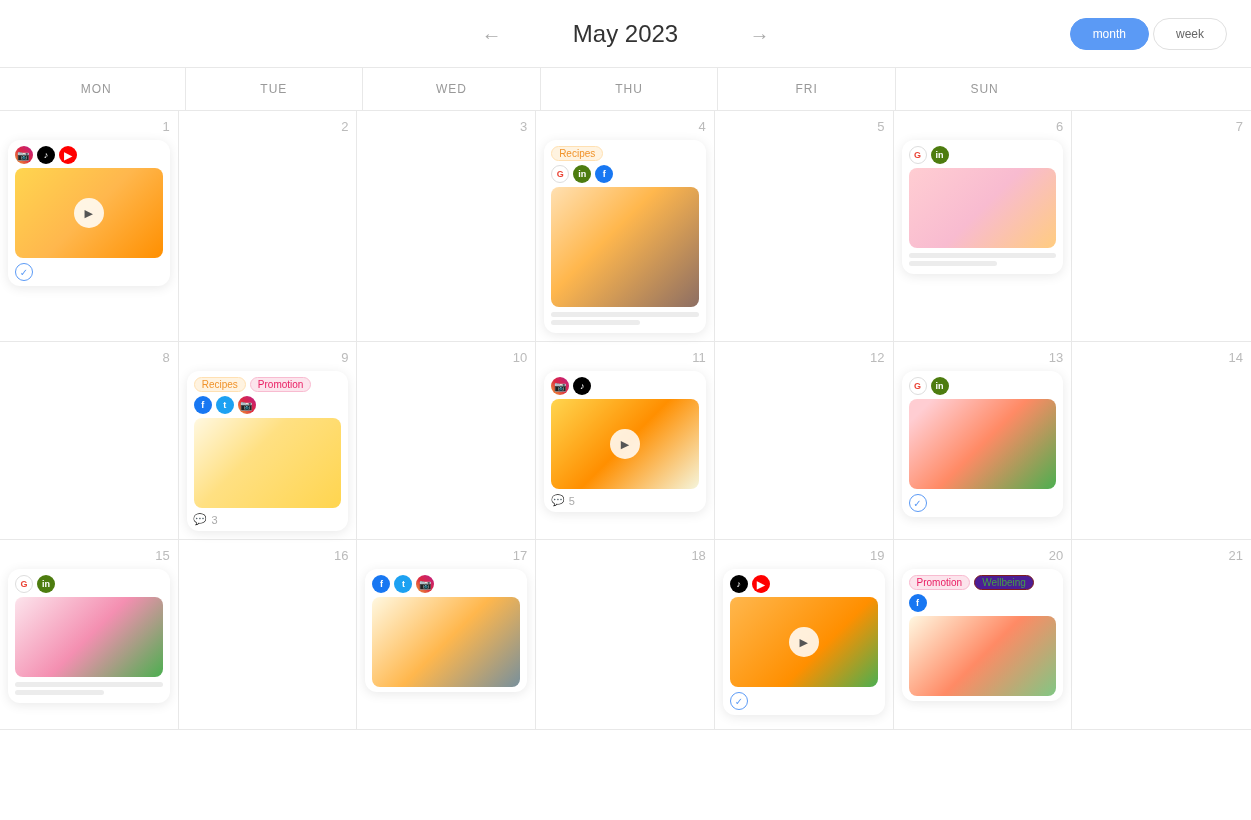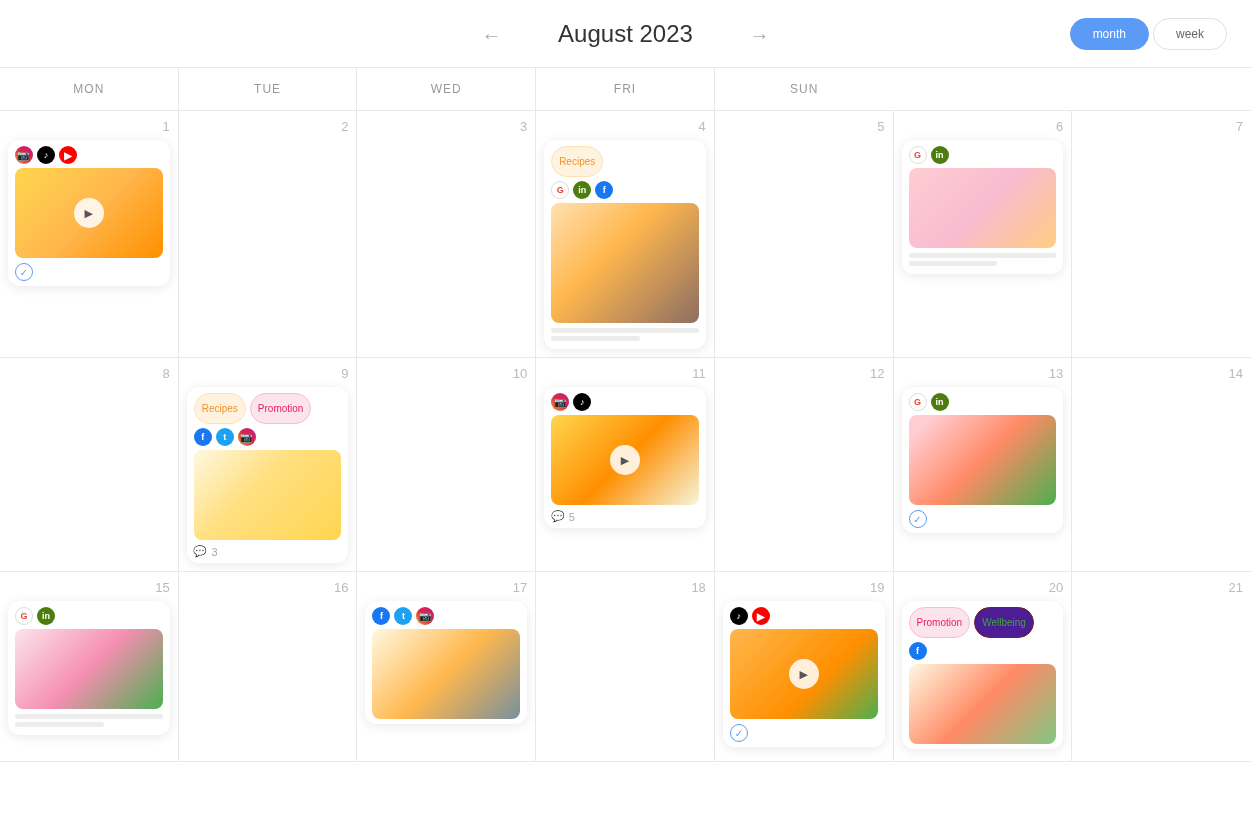--- a/index.html
+++ b/index.html
@@ -58,20 +58,21 @@
 
     
     .calendar {
       width: 100%;
       border-top: 1px solid #e8e8e8;
     }
     .day-headers {
       display: grid;
       grid-template-columns: repeat(7, 1fr);
       border-bottom: 1px solid #e8e8e8;
+      padding-left: 8px;
     }
     .day-header {
       text-align: center;
       padding: 14px 0;
       font-size: 12px;
       font-weight: 500;
       color: #999;
       letter-spacing: 1px;
       border-right: 1px solid #e8e8e8;
     }
@@ -134,21 +135,21 @@
     .icon-g { background: #fff; border: 1.5px solid #ddd; color: #ea4335; font-weight:700; }
 
     .tag-row {
       display: flex;
       gap: 4px;
       flex-wrap: wrap;
       margin-bottom: 4px;
     }
     .tag {
       border-radius: 20px;
-      padding: 9px 7px;
+      padding: 1px 7px;
       font-size: 10px;
       font-weight: 500;
     }
     .tag-recipes { background: #fff3e0; color: #f0932b; border: 1px solid #ffe0b2; }
     .tag-promotion { background: #fce4ec; color: #e91e63; border: 1px solid #f8bbd0; }
     .tag-wellbeing { background: #4c1d95; color: #43a047; border: 1px solid #7f1d1d; }
 
     .post-lines {
       margin-top: 5px;
     }
@@ -256,34 +257,35 @@
     .relative { position: relative; }
   </style>
 </head>
 <body>
 
 <div>
 
   <div class="header">
     <div class="nav-group">
       <button class="nav-arrow">←</button>
-      <span class="month-title">August 2023</span>
+      <span class="month-title">May 2023</span>
       <button class="nav-arrow">→</button>
     </div>
     <div class="view-toggle">
       <button class="view-btn active">month</button>
       <button class="view-btn">week</button>
     </div>
   </div>
 
   <div class="calendar">
     <div class="day-headers">
       <div class="day-header">MON</div>
       <div class="day-header">TUE</div>
       <div class="day-header">WED</div>
+      <div class="day-header">THU</div>
       <div class="day-header">FRI</div>
       <div class="day-header">SUN</div>
     </div>
 
     <div class="calendar-grid">
 
       <div class="cell">
         <div class="cell-num">1</div>
         <div class="post-card">
           <div class="post-card-inner">

